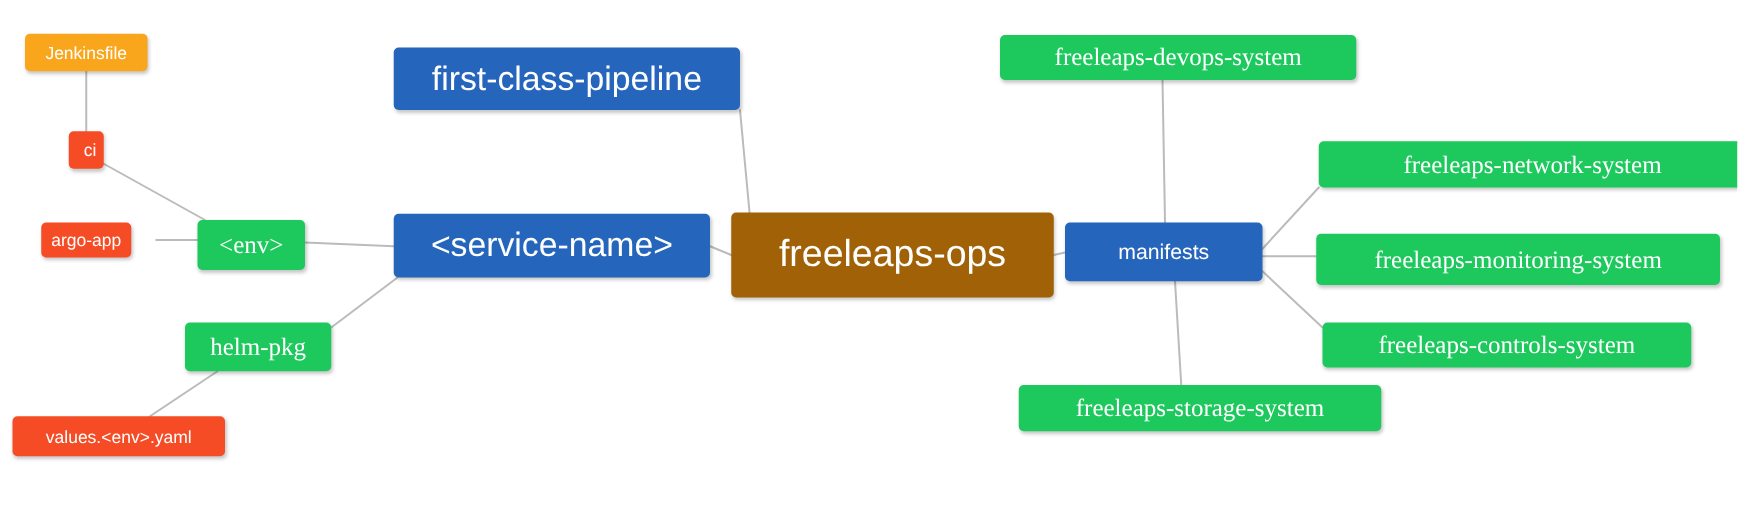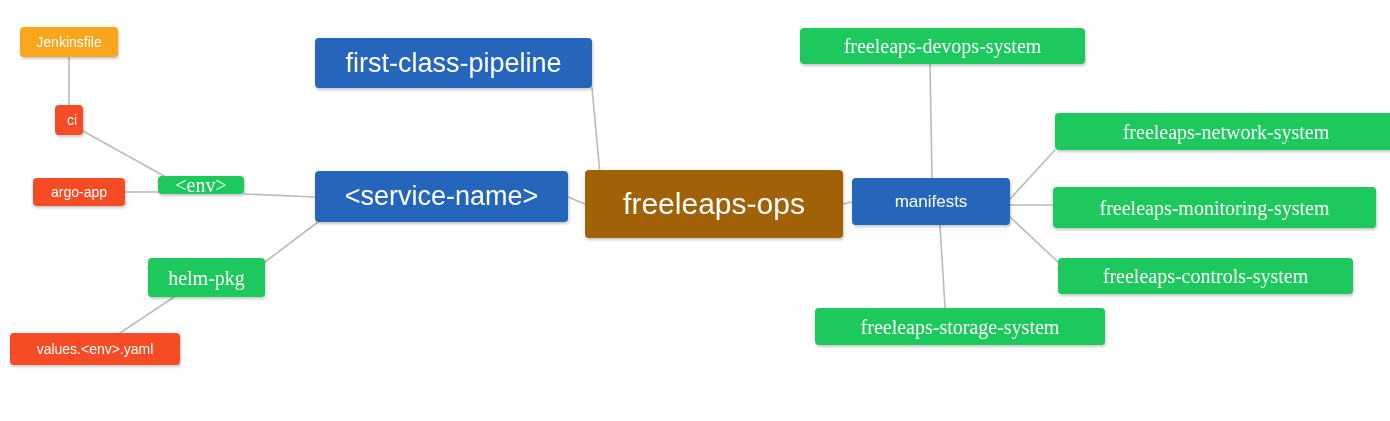--- a/index.html
+++ b/index.html
@@ -83,21 +83,21 @@
       </div>
       <div class="node n-blue sz-lg" style="left: 315px; top: 171px; width: 253px; height: 51px;">
         <span>&lt;service-name&gt;</span>
       </div>
       <div class="node n-blue sz-lg" style="left: 315px; top: 38px; width: 277px; height: 50px;">
         <span>first-class-pipeline</span>
       </div>
       <div class="node n-blue sz-md" style="left: 852px; top: 178px; width: 158px; height: 47px;">
         <span>manifests</span>
       </div>
-      <div class="node n-green sz-sm" style="left: 158px; top: 176px; width: 86px; height: 18px;">
+      <div class="node n-green sz-sm" style="left: 158px; top: 176px; width: 86px; height: 40px;">
         <span>&lt;env&gt;</span>
       </div>
       <div class="node n-green sz-sm" style="left: 148px; top: 258px; width: 117px; height: 39px;">
         <span>helm-pkg</span>
       </div>
       <div class="node n-green sz-sm" style="left: 800px; top: 28px; width: 285px; height: 36px;">
         <span>freeleaps-devops-system</span>
       </div>
       <div class="node n-green sz-sm" style="left: 1055px; top: 113px; width: 342px; height: 37px;">
         <span>freeleaps-network-system</span>
@@ -110,21 +110,21 @@
       </div>
       <div class="node n-green sz-sm" style="left: 815px; top: 308px; width: 290px; height: 37px;">
         <span>freeleaps-storage-system</span>
       </div>
       <div class="node n-orange sz-xs" style="left: 20px; top: 27px; width: 98px; height: 30px;">
         <span>Jenkinsfile</span>
       </div>
       <div class="node n-red sz-xs" style="left: 55px; top: 105px; width: 28px; height: 30px; padding-left: 16px;">
         <span>ci</span>
       </div>
-      <div class="node n-red sz-xs" style="left: 33px; top: 178px; width: 92px; height: 28px;">
+      <div class="node n-red sz-xs" style="left: 33px; top: 178px; width: 72px; height: 28px;">
         <span>argo-app</span>
       </div>
       <div class="node n-red sz-xxs" style="left: 10px; top: 333px; width: 170px; height: 32px;">
         <span>values.&lt;env&gt;.yaml</span>
       </div>
     </div>
 
 </div>
 
 </body></html>

